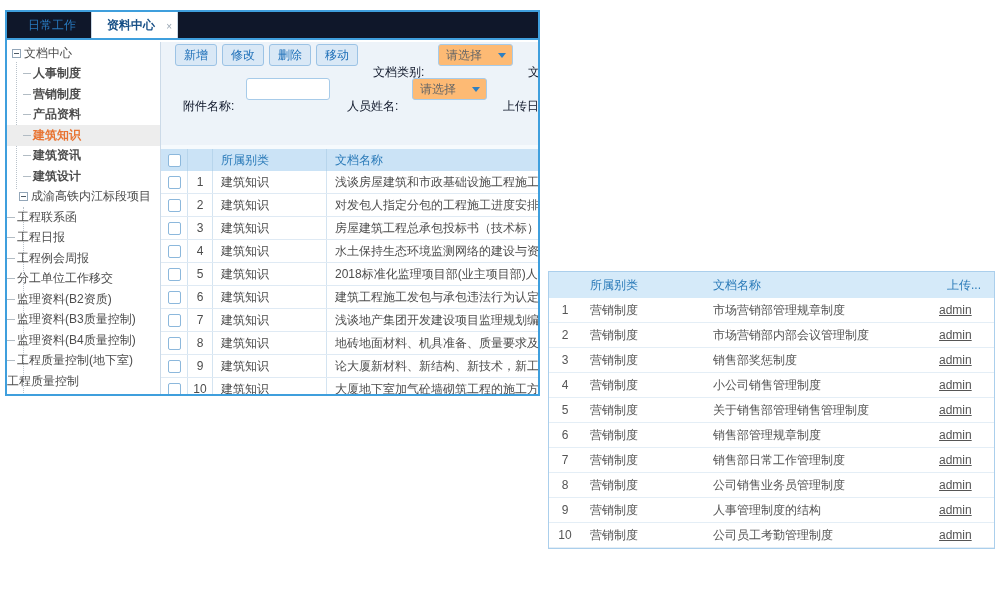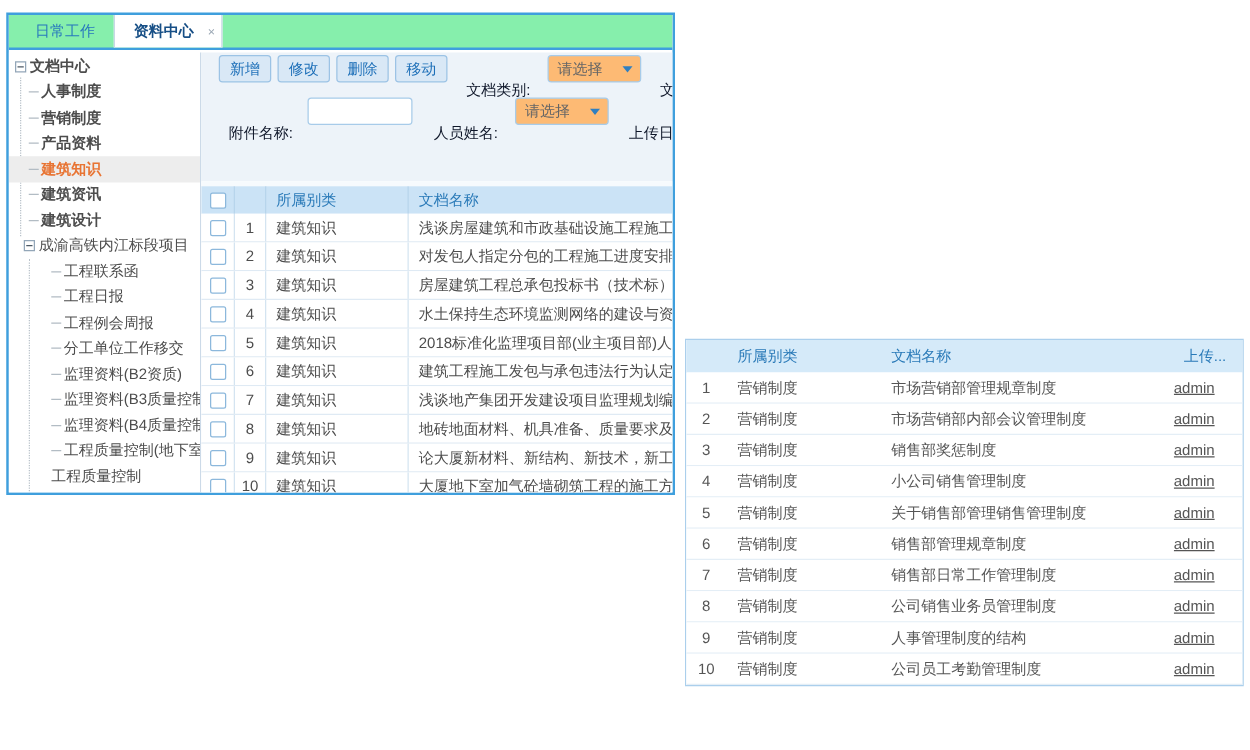--- a/index.html
+++ b/index.html
@@ -2,42 +2,42 @@
 <html><head>
 <meta charset="utf-8">
 <style>
   * { margin:0; padding:0; box-sizing:border-box; }
   html,body { width:1000px; height:600px; background:#ffffff; overflow:hidden;
               font-family:"Liberation Sans","DejaVu Sans",sans-serif; font-size:12px; }
 
   
   .left-panel { position:absolute; left:5px; top:10px; width:535px; height:386px;
                 border:2px solid #3f9fdd; background:#fff; overflow:hidden; }
-  .tabbar { height:28px; background:#86efac; border-bottom:2px solid #3f9fdd;
+  .tabbar { height:28px; background:#0f172a; border-bottom:2px solid #3f9fdd;
             display:flex; align-items:stretch; padding-left:6px; }
   .tab { padding:0 15px; line-height:27px; color:#2878bd; cursor:default; }
   .tab.active { background:#fff; color:#174f86; font-weight:bold; position:relative;
                 border-left:1px solid #c9d8e6; border-right:1px solid #c9d8e6; padding-right:22px; }
   .tab-close { position:absolute; top:1px; right:5px; font-size:10px; color:#9aa7b4; font-weight:normal; }
 
   .panel-body { position:absolute; left:0; right:0; top:30px; bottom:0; display:flex; }
 
   
   .sidebar { width:154px; flex:none; background:#fff; border-right:1px solid #ccdae8;
              position:relative; overflow:hidden; padding-top:1px; }
   .vline { position:absolute; width:0; border-left:1px dotted #b9c2ca; }
   .vline1 { left:9px;  top:20px; height:127px; }
   .vline2 { left:16px; top:165px; height:220px; }
   .tree-item { height:20.5px; display:flex; align-items:center; white-space:nowrap;
                color:#4d4d4d; position:relative; cursor:default; }
   .tree-item.selected { color:#e87433; background:#ededed; }
-  .lvl0 { padding-left:5px;font-weight:bold; }
+  .lvl0 { padding-left:5px; }
   .lvl1 { padding-left:16px;font-weight:bold; }
   .lvl1b { padding-left:12px; }
-  .lvl2 { padding-left:34px; }
+  .lvl2 { }
   .expander { width:9px; height:9px; border:1px solid #93a6b8; background:#fff;
               margin-right:3px; flex:none; position:relative; }
   .expander::after { content:""; position:absolute; left:1px; right:1px; top:3px; height:1px; background:#4d5a66; }
   .dash { width:8px; height:1px; background:#b2bcc4; margin-right:2px; flex:none; }
 
   
   .content { flex:1; background:#edf3f9; position:relative; overflow:hidden; }
   .formrow { position:absolute; left:0; right:0; height:22px; }
   .btn { position:absolute; top:0; height:22px; line-height:20px; padding:0 8px;
          background:#d9e8f6; border:1px solid #9cc3e5; border-radius:3px;

